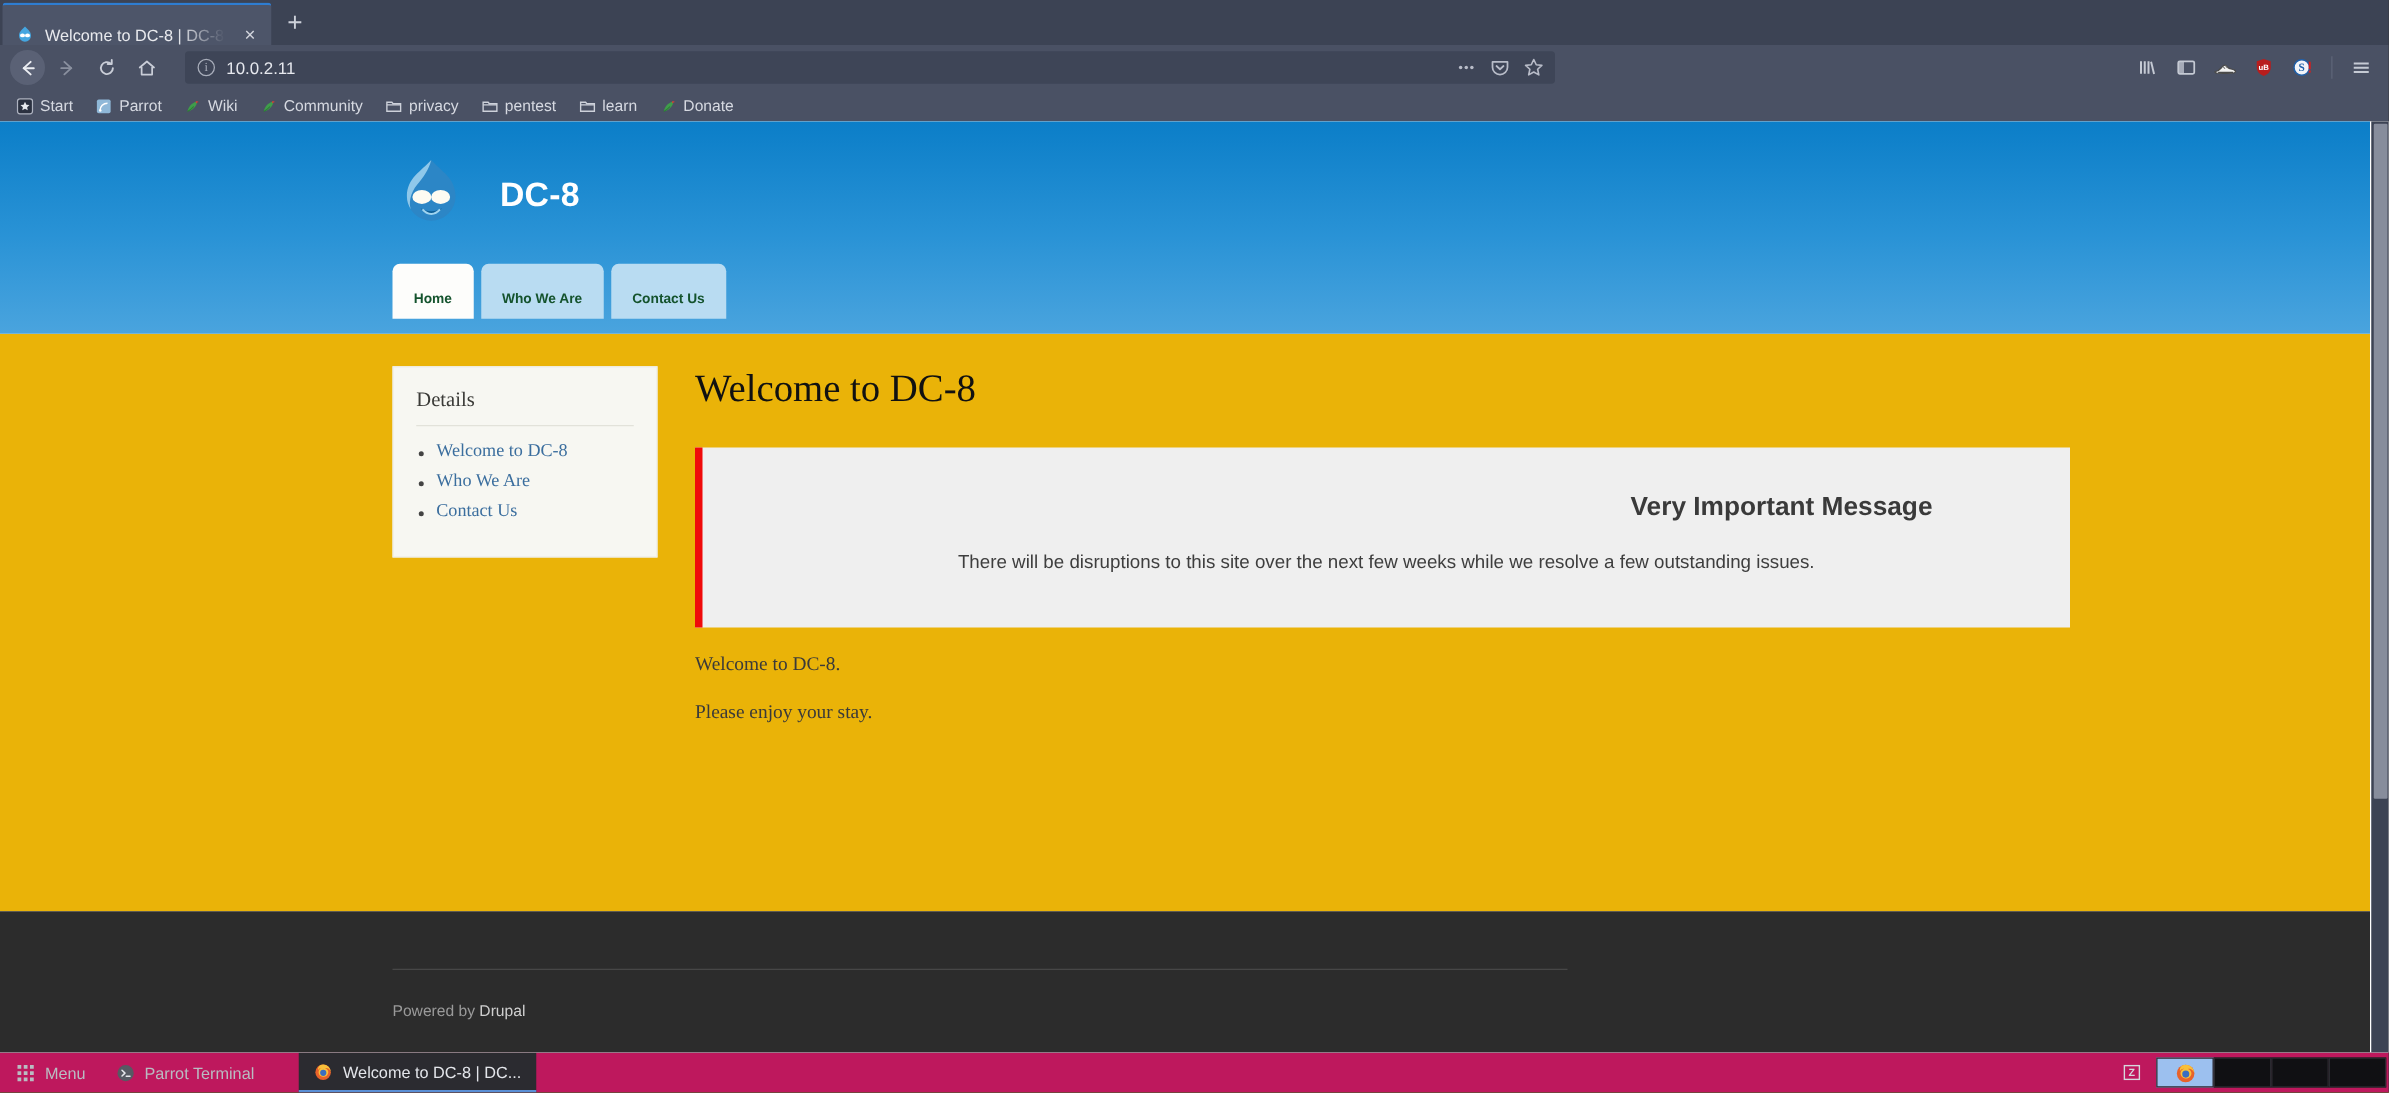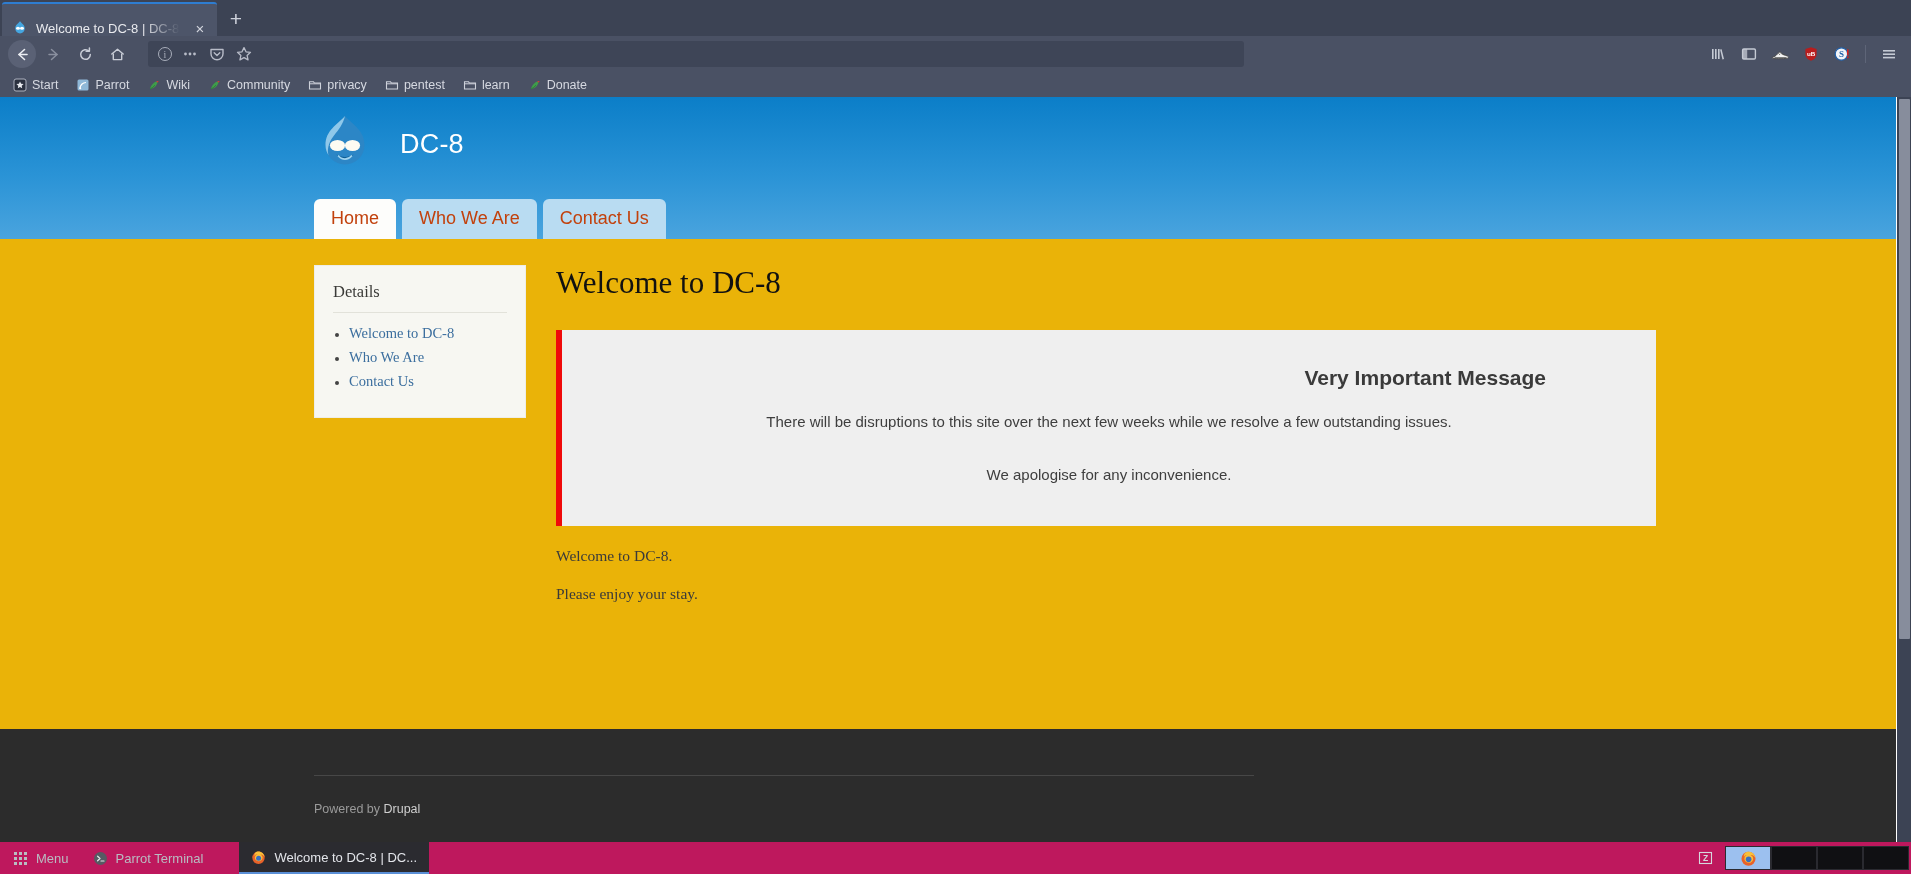--- a/index.html
+++ b/index.html
@@ -84,28 +84,28 @@
   .viewport {
     flex: 1 1 auto; background: #fff; position: relative; overflow: hidden;
     display: flex; flex-direction: column;
   }
   .page { flex: 1 1 auto; display: flex; flex-direction: column; width: 1896px; }
 
   .site-header {
     background: linear-gradient(to bottom, #0b7ec8 0%, #2a93d6 55%, #4aa4de 100%);
     padding: 0; flex: 0 0 auto; position: relative;
   }
-  .header-inner { width: 1416px; margin: 0 auto; padding-left: 74px; }
+  .header-inner { width: 1416px; margin: 12px auto; padding-left: 74px; font-weight: bold; }
   .brand { display: flex; align-items: center; gap: 24px; padding-top: 16px; }
   .droplet { width: 62px; height: 62px; flex: 0 0 auto; }
   .site-title { font-size: 27px; color: #fff; letter-spacing: .2px; }
 
   .nav-tabs { display: flex; gap: 6px; padding-top: 24px; }
   .nav-tab {
-    padding: 9px 17px 10px; font-size: 18px; color: #c2410c;
+    padding: 22px 17px 10px; font-size: 11px; color: #14532d;
     background: #b9dcf2; border-radius: 6px 6px 0 0; white-space: nowrap;
   }
   .nav-tab.active { background: #fdfdfb; }
 
   .site-body { flex: 1 1 auto; background: #eab308; }
   .body-inner { width: 1416px; margin: 0 auto; padding-left: 74px; display: flex; gap: 30px; padding-top: 26px; }
 
   .sidebar { width: 212px; flex: 0 0 auto; }
   .side-block {
     background: #f7f7f2; border: 1px solid #eeeee8; padding: 16px 18px 20px;
@@ -223,20 +223,21 @@
     </div>
     <div class="navbtn">
       <svg width="17" height="17" viewBox="0 0 17 17">
           <path d="M2.8 8 8.5 3.2 14.2 8" stroke="currentColor" stroke-width="1.4" fill="none" stroke-linecap="round" stroke-linejoin="round"></path>
           <path d="M4.3 7.6v6h8.4v-6" stroke="currentColor" stroke-width="1.4" fill="none" stroke-linejoin="round"></path>
         </svg>
     </div>
 
     <div class="urlbar">
       <span class="info-ico">i</span>
+      <span class="url-text">10.0.2.11</span>
       <span class="u-ico">
         <svg width="18" height="18" viewBox="0 0 18 18">
             <circle cx="4.5" cy="9" r="1.4" fill="currentColor"></circle>
             <circle cx="9" cy="9" r="1.4" fill="currentColor"></circle>
             <circle cx="13.5" cy="9" r="1.4" fill="currentColor"></circle>
           </svg>
       </span>
       <span class="u-ico">
         <svg width="18" height="18" viewBox="0 0 18 18">
             <path d="M3 4.5h12v4.2a6 6 0 0 1-12 0z" stroke="currentColor" stroke-width="1.4" fill="none" stroke-linejoin="round"></path>
@@ -415,21 +416,20 @@
               </ul>
             </div>
           </aside>
 
           <main class="content">
             <h1 class="page-title">Welcome to DC-8</h1>
 
             <div class="callout">
               <h2>Very Important Message</h2>
               <p>There will be disruptions to this site over the next few weeks while we resolve a few outstanding issues.</p>
-              <p>We apologise for any inconvenience.</p>
             </div>
 
             <p class="body-para">Welcome to DC-8.</p>
             <p class="body-para">Please enjoy your stay.</p>
           </main>
 
         </div>
       </div>
 
       <div class="site-footer">

